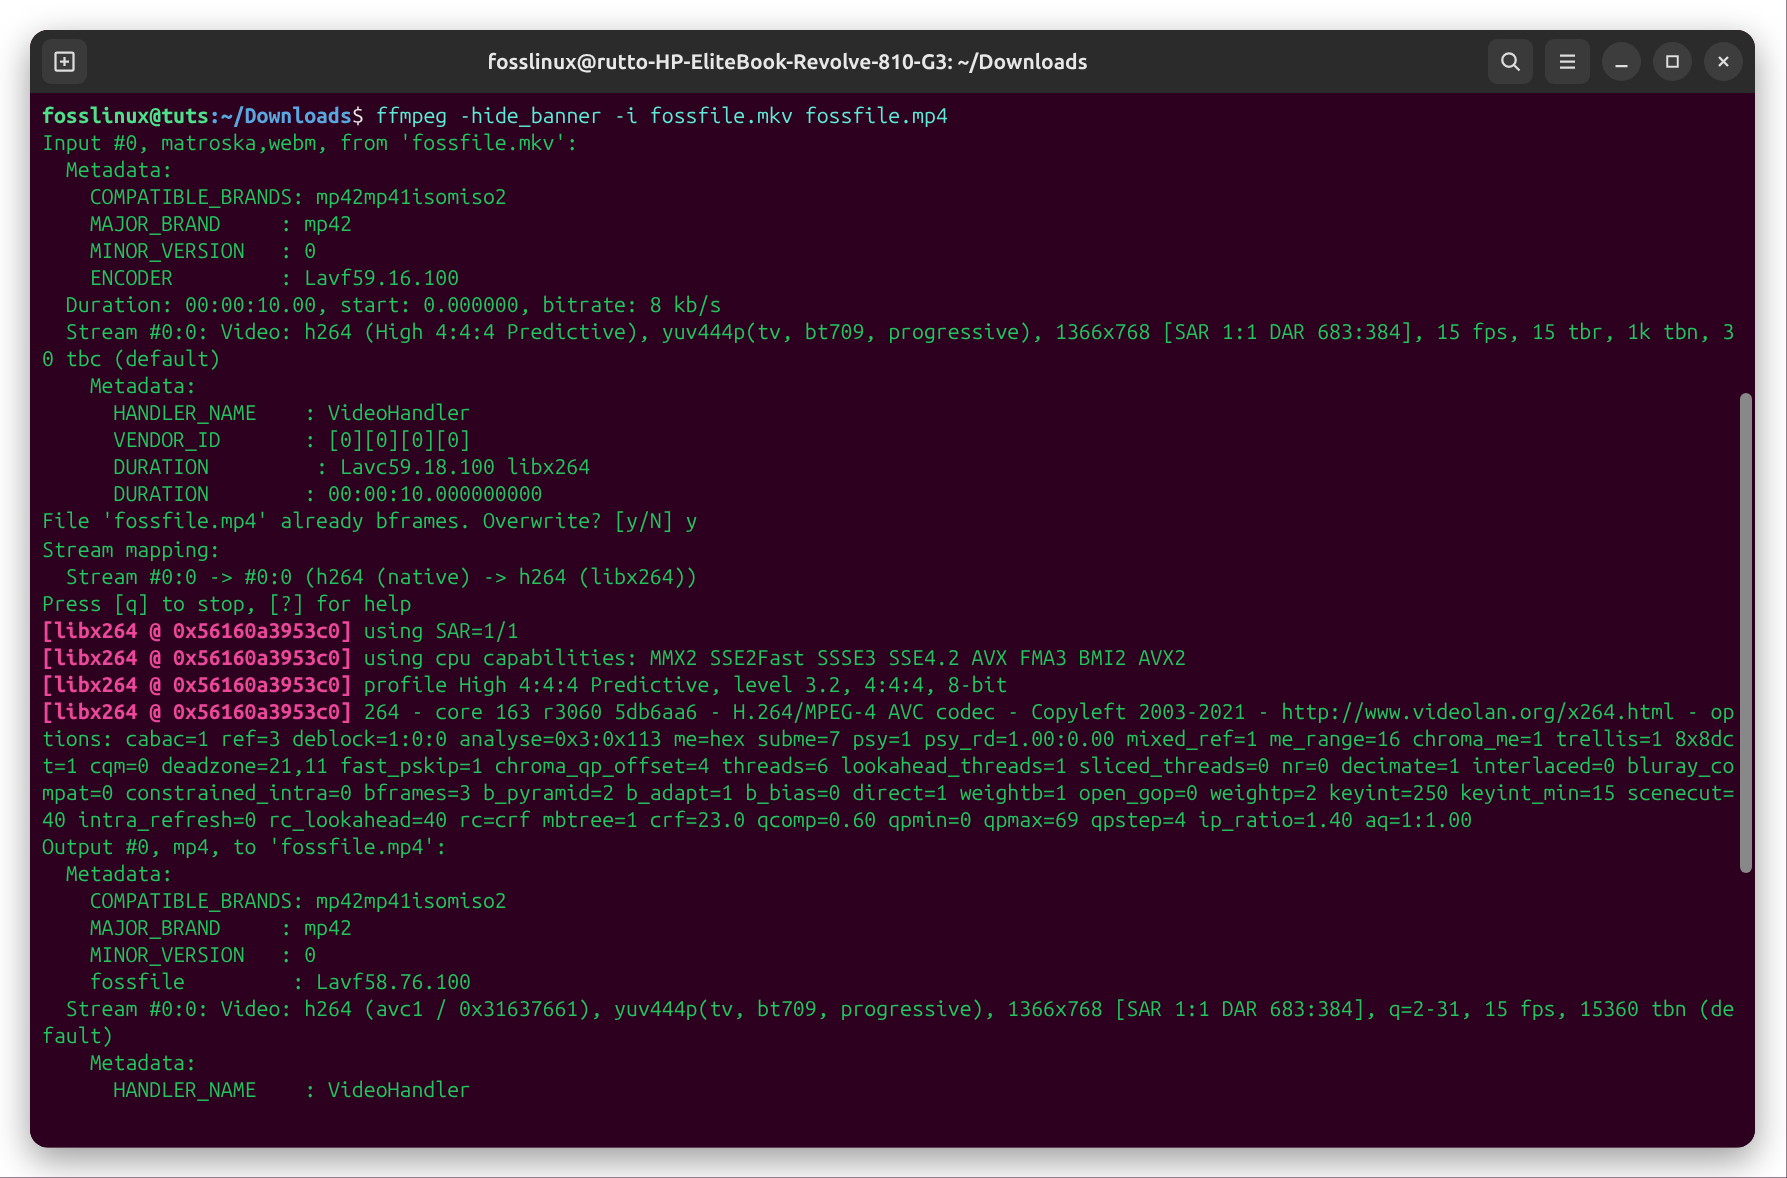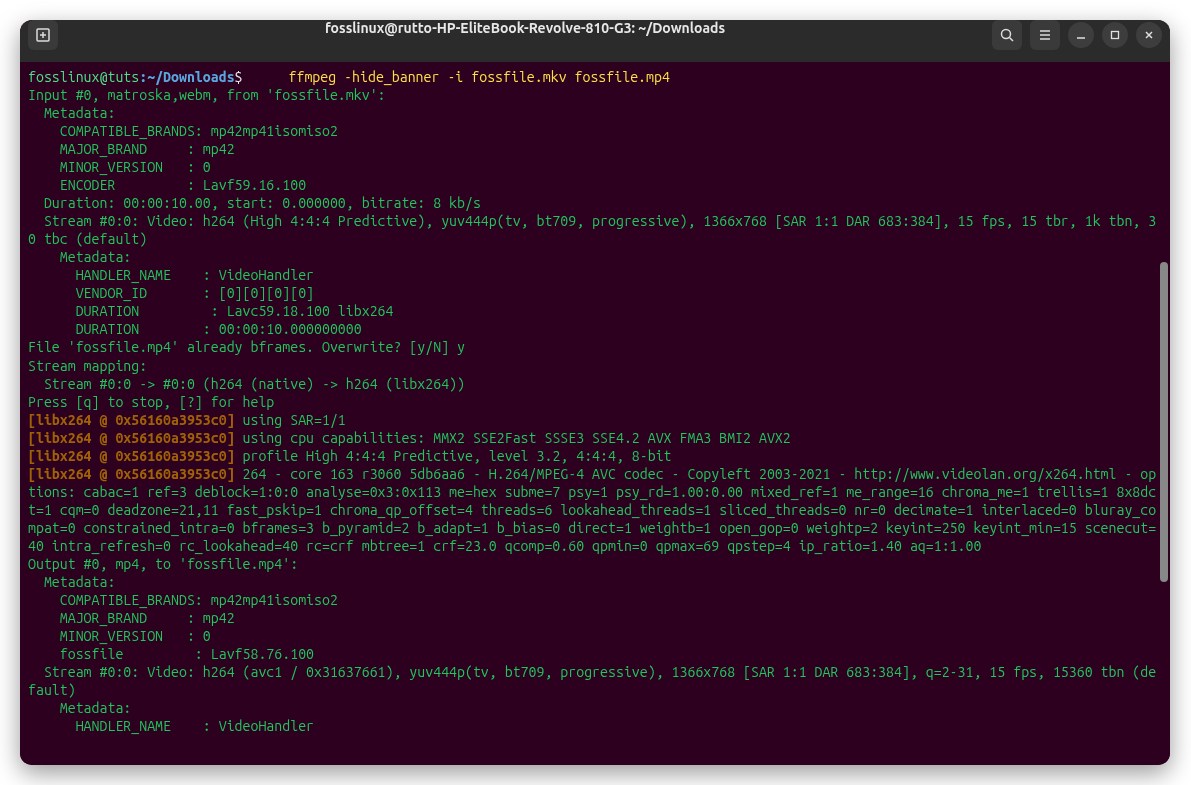--- a/index.html
+++ b/index.html
@@ -18,21 +18,21 @@
     overflow: hidden;
     box-shadow: 0 8px 24px rgba(0,0,0,0.4);
     display: flex;
     flex-direction: column;
     position: relative;
   }
   .titlebar {
     height: 42px;
     background: #2b2b2b;
     display: flex;
-    align-items: flex-start;
+    align-items: center;
     padding: 0 8px;
     flex-shrink: 0;
     border-top-left-radius: 12px;
     border-top-right-radius: 12px;
   }
   .tb-left { display: flex; align-items: center; gap: 6px; }
   .tb-btn {
     width: 30px;
     height: 30px;
     border-radius: 6px;
@@ -68,25 +68,25 @@
     background: #2c001e;
     padding: 6px 8px;
     color: #e8e8e8;
     font-size: 14.2px;
     line-height: 1.27;
     white-space: pre-wrap;
     word-break: break-all;
     overflow: hidden;
     position: relative;
   }
-  .prompt-user { color: #4fe08a; font-weight: normal; }
+  .prompt-user { color: #4fe08a; font-weight: bold; }
   .prompt-path { color: #5aa7e0; font-weight: bold; }
   .prompt-dollar { color: #e8e8e8; }
-  .cmd { color: #fde047; margin-left: 38px; }
-  .libx { color: #a16207; font-weight: bold; }
+  .cmd { color: #5eead4; }
+  .libx { color: #ec4899; font-weight: bold; }
   .txt { color: #22c55e; }
   .scrollbar {
     position: absolute;
     right: 2px;
     top: 200px;
     width: 8px;
     height: 320px;
     background: #888;
     border-radius: 4px;
   }

